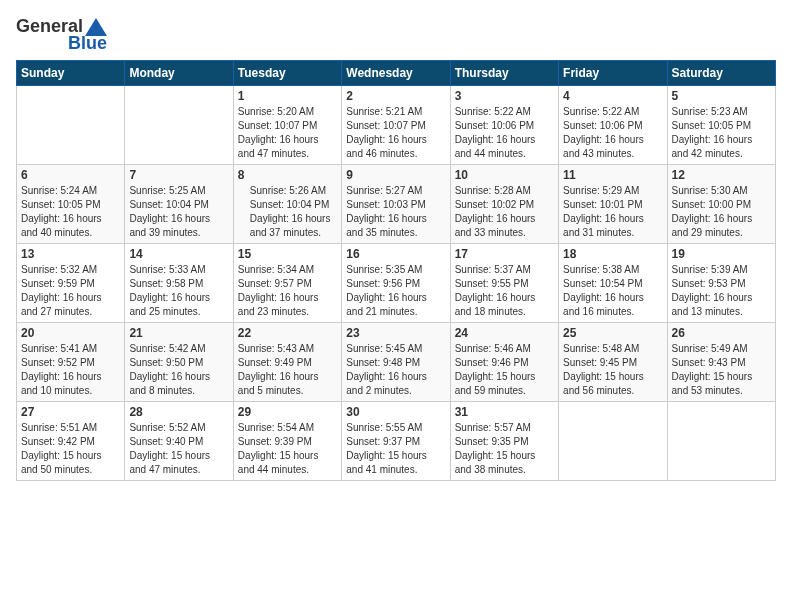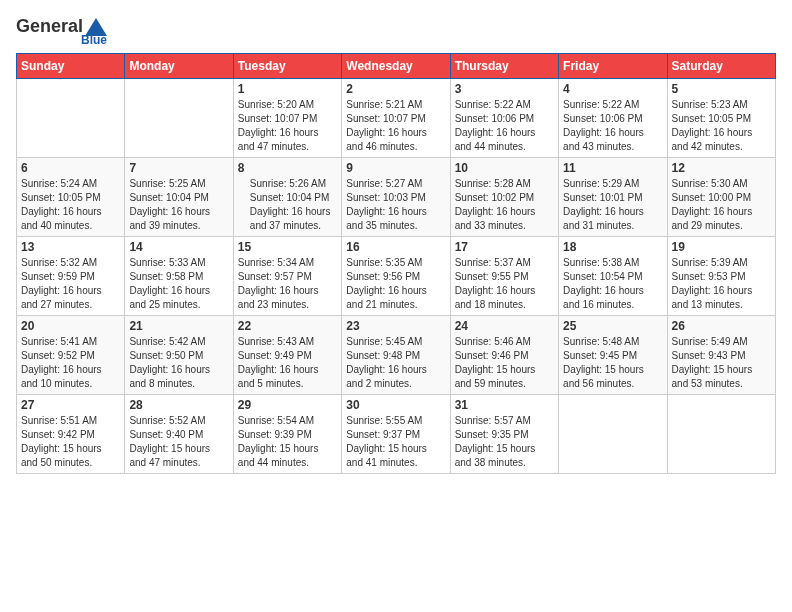--- a/index.html
+++ b/index.html
@@ -37,21 +37,21 @@
     .location {
       font-size: 15px;
       color: #333;
     }
     .calendar {
       width: 100%;
       border-collapse: collapse;
       border: 1px solid #ccc;
     }
     .calendar th {
-      background-color: #ef4444;
+      background-color: #0c4a6e;
       color: #fff;
       font-size: 12px;
       font-weight: bold;
       padding: 5px 4px;
       text-align: left;
       border: 1px solid #1a5ca8;
     }
     .calendar td {
       vertical-align: top;
       border: 1px solid #ccc;
@@ -84,21 +84,21 @@
 <body>
 
 <div class="header-area">
   <div class="logo">
     <div class="logo-row">
       <span style="font-size:18px;font-weight:bold;color:#333;">General</span>
       <svg width="22" height="18" viewBox="0 0 22 18">
         <polygon points="11,0 22,18 0,18" fill="#1a5ca8"></polygon>
       </svg>
     </div>
-    <span style="font-size:12px;font-weight:bold;color:#1a5ca8;margin-top:-4px;">Blue</span>
+    <span style="font-size:18px;font-weight:bold;color:#1a5ca8;margin-top:-4px;">Blue</span>
   </div>
 </div>
 
 <table class="calendar">
   <thead>
     <tr>
     <th>Sunday</th>
         <th>Monday</th>
         <th>Tuesday</th>
         <th>Wednesday</th>

